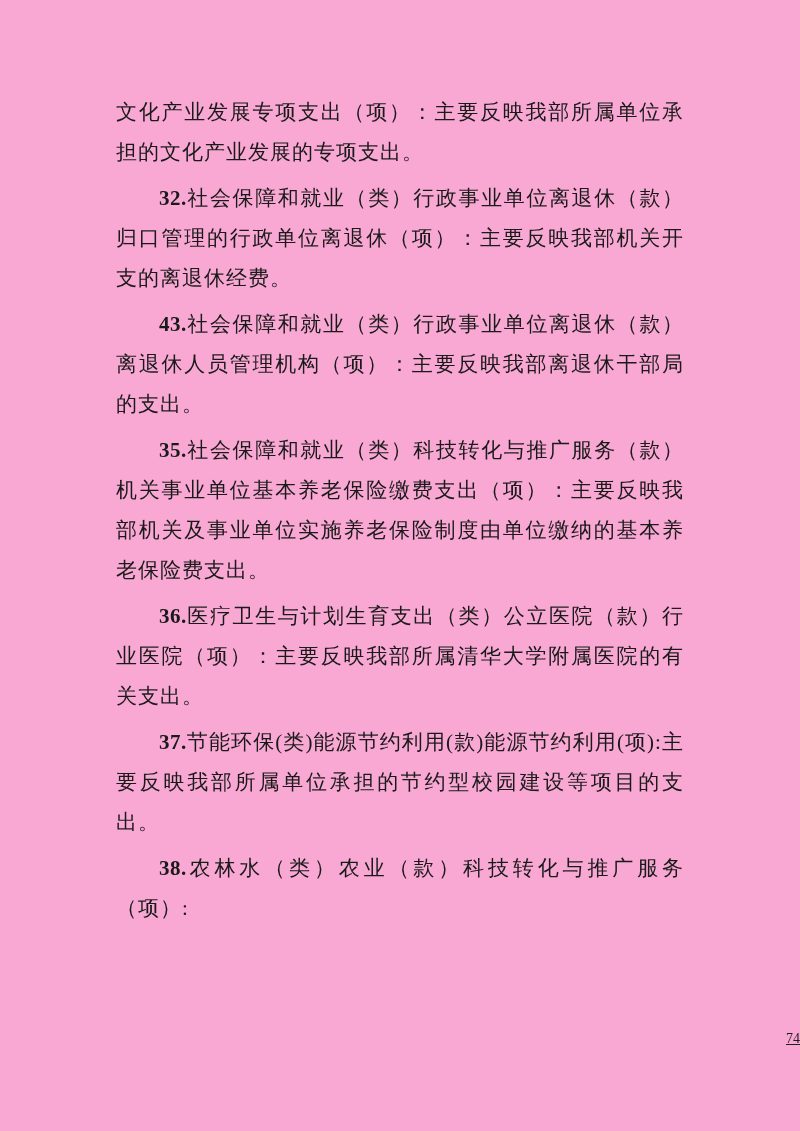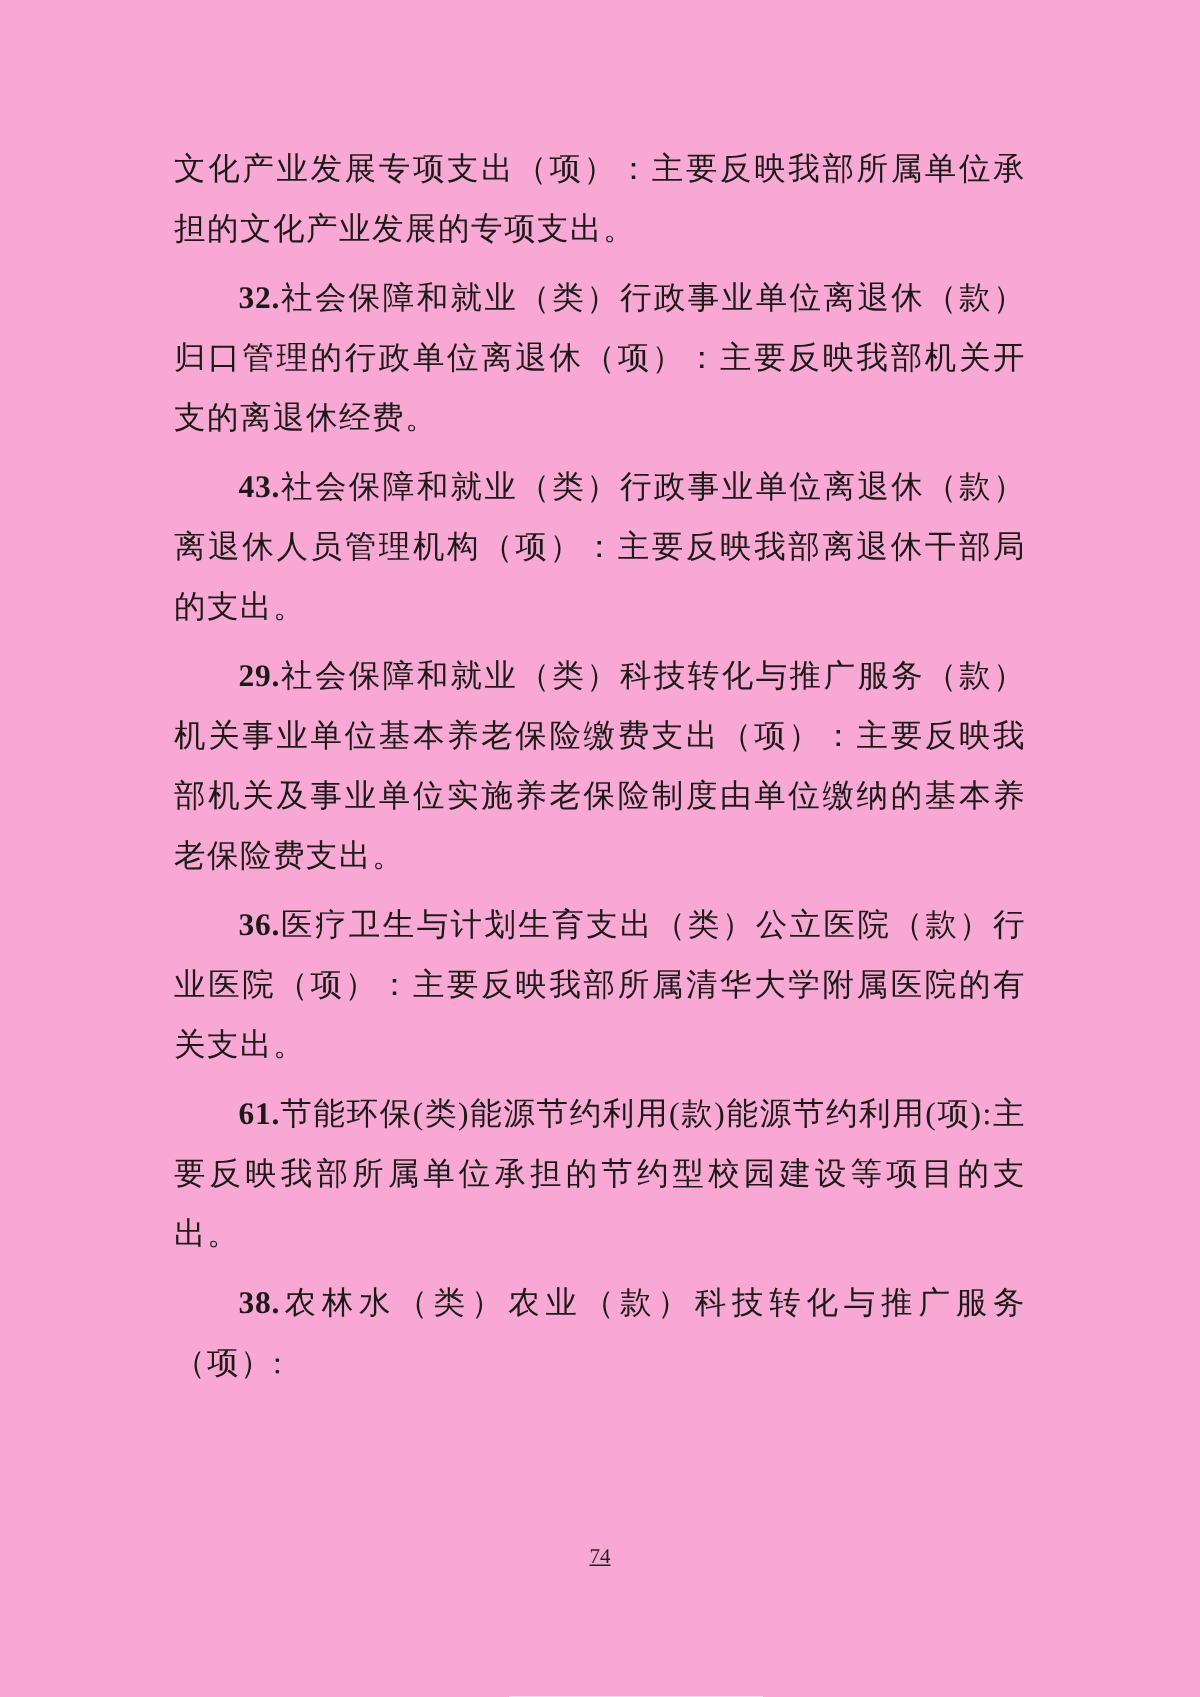--- a/index.html
+++ b/index.html
@@ -37,45 +37,45 @@
   .num {
     font-weight: 700;
     letter-spacing: 0.5px;
     font-family: "Liberation Serif", "DejaVu Serif", serif;
   }
   .page-number {
     position: absolute;
     top: 1030px;
     left: 0;
     width: 100%;
-    text-align: center;
+    text-align: right;
     font-size: 14px;
     line-height: 18px;
     color: #1f1f1f;
     font-family: "Liberation Serif", "DejaVu Serif", serif;
     text-decoration: underline;
   }
 </style>
 </head>
 <body>
 
 <div class="page">
   <div class="content">
 
     <p class="para"><b class="num"></b><span>文化产业发展专项支出（项）：主要反映我部所属单位承担的文化产业发展的专项支出。</span></p>
 
     <p class="para indent"><b class="num">32.</b><span>社会保障和就业（类）行政事业单位离退休（款）归口管理的行政单位离退休（项）：主要反映我部机关开支的离退休经费。</span></p>
 
 
     <p class="para indent"><b class="num">43.</b><span>社会保障和就业（类）行政事业单位离退休（款）离退休人员管理机构（项）：主要反映我部离退休干部局的支出。</span></p>
 
-    <p class="para indent"><b class="num">29.</b><span>社会保障和就业（类）科技转化与推广服务（款）机关事业单位基本养老保险缴费支出（项）：主要反映我部机关及事业单位实施养老保险制度由单位缴纳的基本养老保险费支出。</span></p>
+    <p class="para indent"><b class="num">35.</b><span>社会保障和就业（类）科技转化与推广服务（款）机关事业单位基本养老保险缴费支出（项）：主要反映我部机关及事业单位实施养老保险制度由单位缴纳的基本养老保险费支出。</span></p>
 
     <p class="para indent"><b class="num">36.</b><span>医疗卫生与计划生育支出（类）公立医院（款）行业医院（项）：主要反映我部所属清华大学附属医院的有关支出。</span></p>
 
-    <p class="para indent"><b class="num">61.</b><span>节能环保(类)能源节约利用(款)能源节约利用(项):主要反映我部所属单位承担的节约型校园建设等项目的支出。</span></p>
+    <p class="para indent"><b class="num">37.</b><span>节能环保(类)能源节约利用(款)能源节约利用(项):主要反映我部所属单位承担的节约型校园建设等项目的支出。</span></p>
 
     <p class="para indent"><b class="num">38.</b><span>农林水（类）农业（款）科技转化与推广服务（项）:</span></p>
 
   </div>
 
   <div class="page-number">74</div>
 </div>
 
 </body></html>

